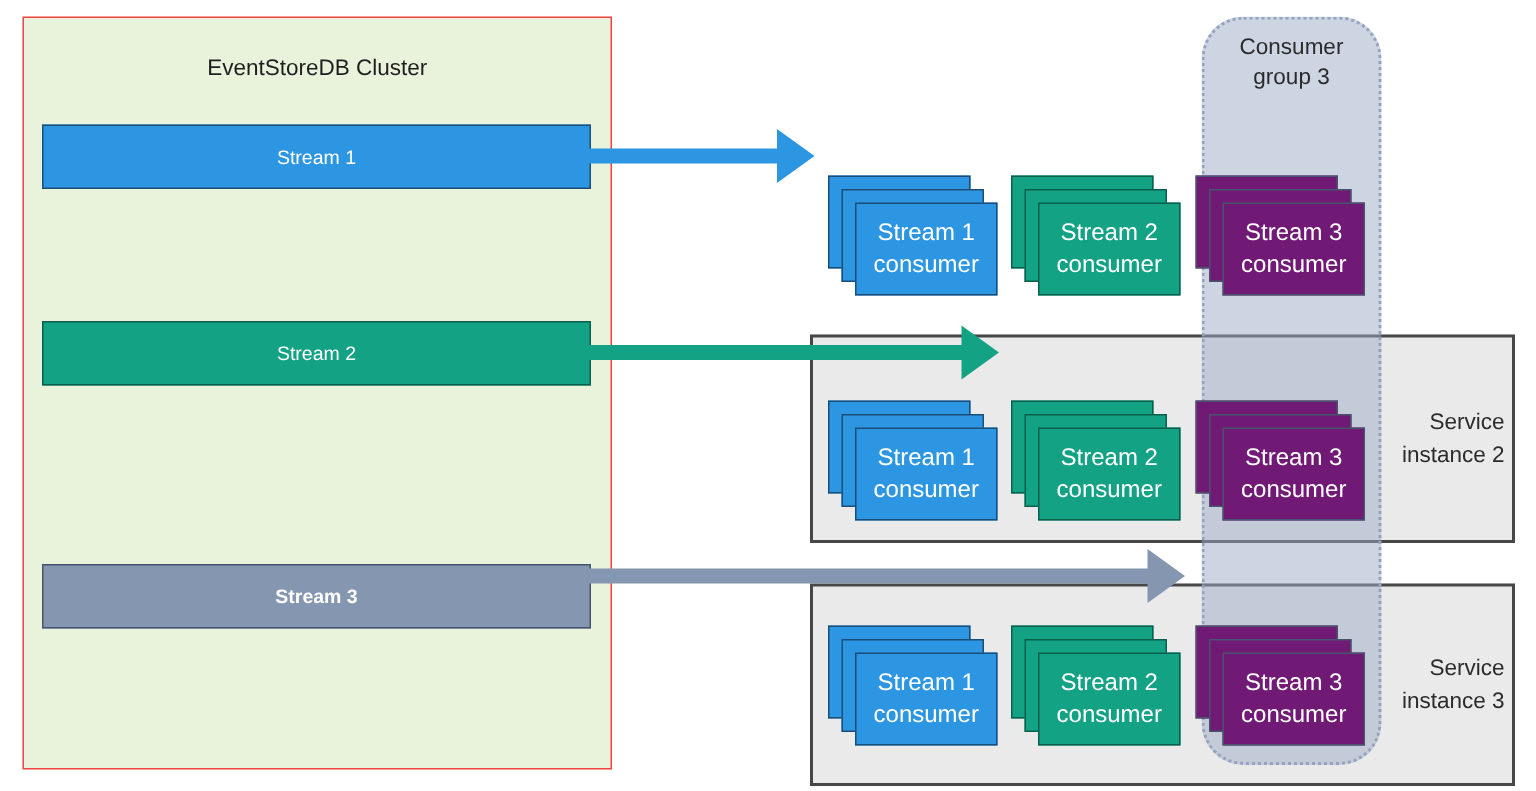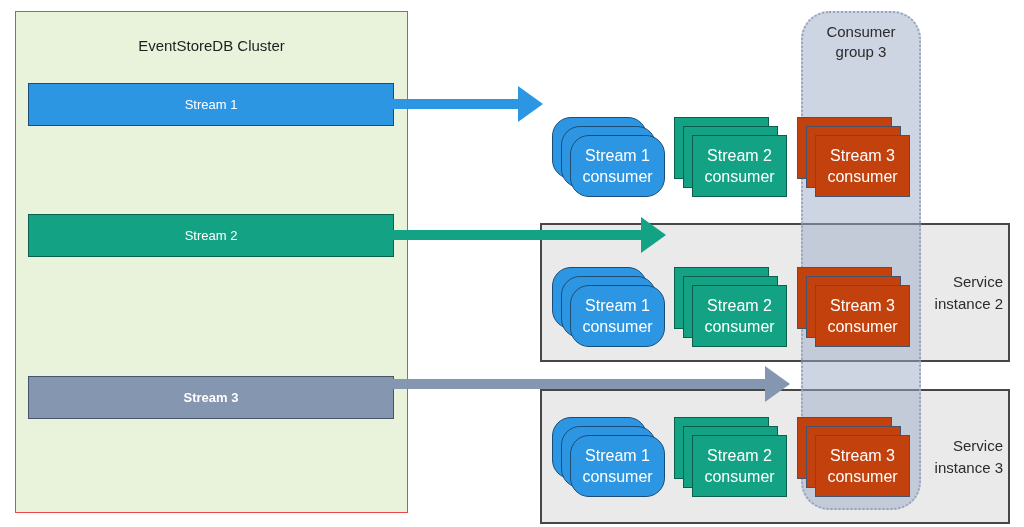--- a/index.html
+++ b/index.html
@@ -49,23 +49,23 @@
     margin:9px auto 0 auto;width:80px;text-align:center;
     font-size:15px;line-height:20px;color:#2B2B2B;
   }
   
   .stack{position:absolute;width:114px;height:81px;z-index:3;}
   .card{position:absolute;width:95px;height:62px;border:1.5px solid;box-sizing:border-box;}
   .c0{left:0;top:0;}
   .c1{left:9px;top:9px;}
   .c2{left:18px;top:18px;display:flex;align-items:center;justify-content:center;}
   .c2 span{display:block;width:80px;text-align:center;color:#fff;font-size:16px;line-height:21px;}
-  .v-blue  .card{background:#2D96E2;border-color:#1A4E79;border-radius:19px;}
+  .v-blue  .card{background:#2D96E2;border-color:#1A4E79;}
   .v-green .card{background:#14A284;border-color:#0B5F4C;}
-  .v-slate .card{background:#c2410c;border-color:#46536B;}
+  .v-slate .card{background:#701a75;border-color:#46536B;}
   .sx-1{left:552px;} .sx-2{left:674px;} .sx-3{left:797px;}
   .sy-1{top:117px;} .sy-2{top:267px;} .sy-3{top:417px;}
   
   .arrow{position:absolute;z-index:4;}
   .shaft{position:absolute;height:10px;}
   .head{position:absolute;width:0;height:0;
     border-top:18px solid transparent;border-bottom:18px solid transparent;}
   .a-blue  .shaft{left:391px;top:99px;width:128px;background:#2D96E2;}
   .a-blue  .head{left:518px;top:86px;border-left:25px solid #2D96E2;}
   .a-green .shaft{left:391px;top:230px;width:251px;background:#14A284;}

